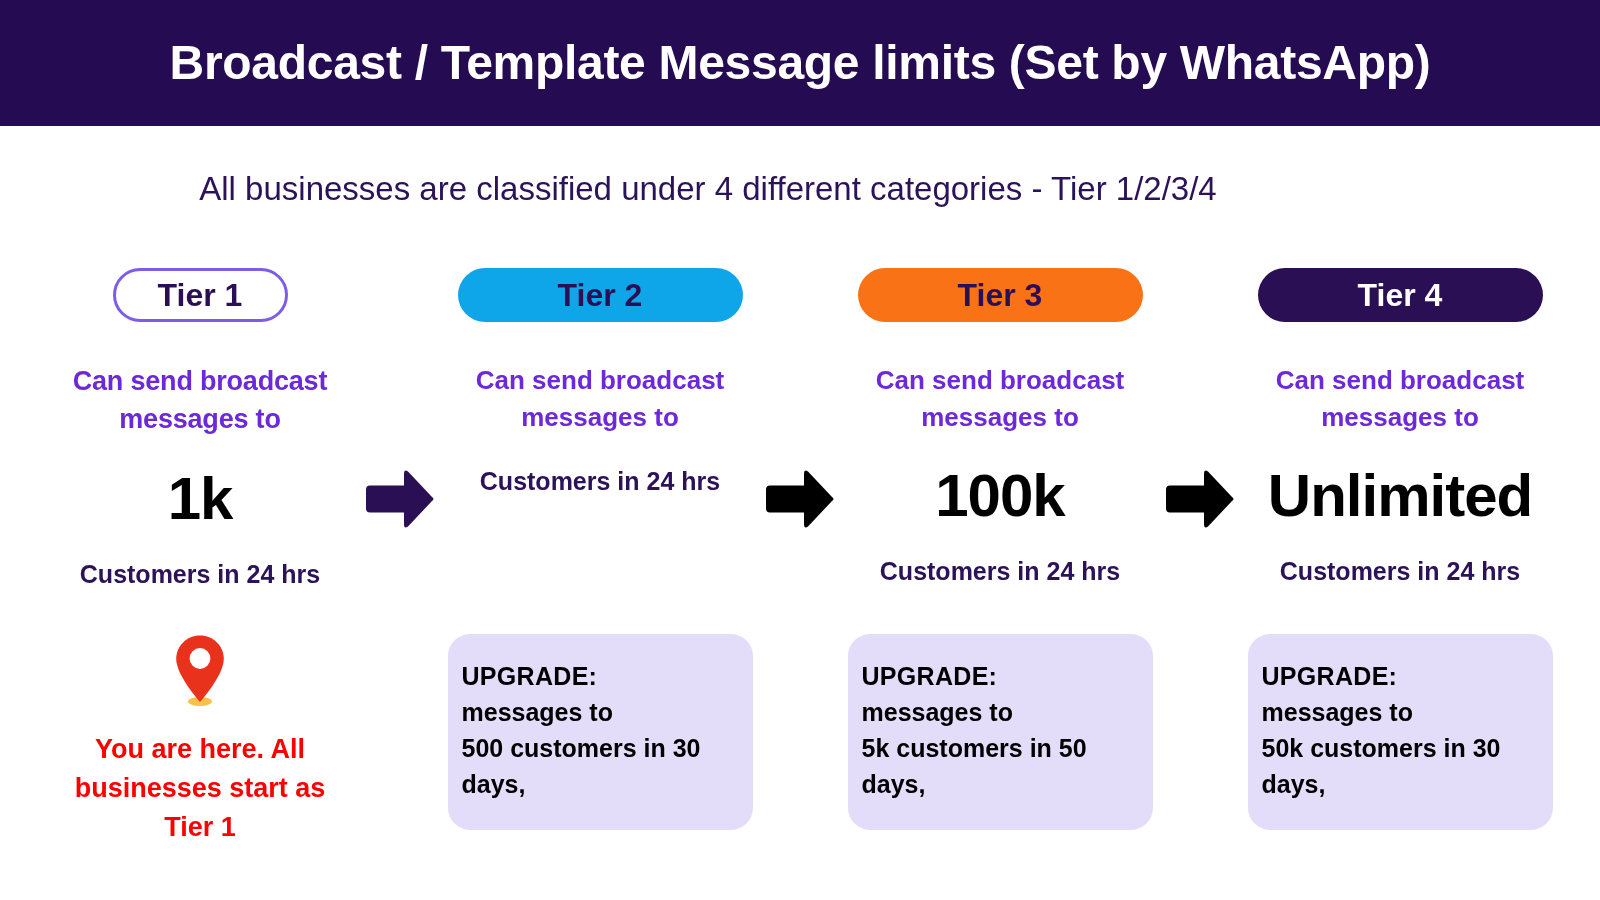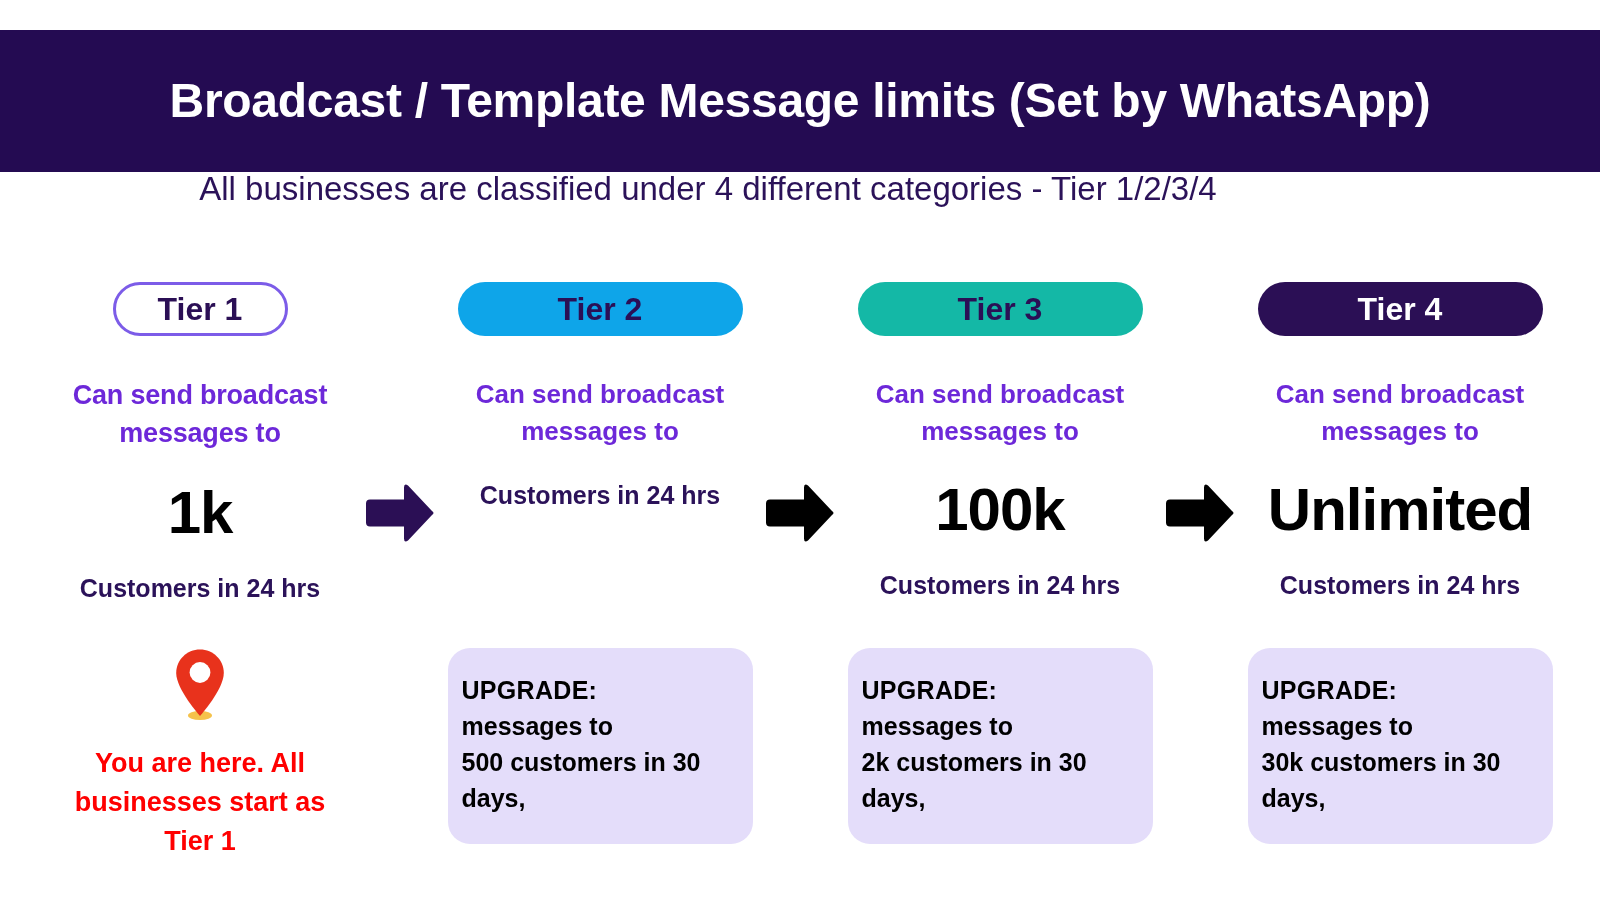--- a/index.html
+++ b/index.html
@@ -19,26 +19,25 @@
     height: 900px;
     background: #ffffff;
   }
 
   
   .header-bar {
     position: absolute;
     left: 0;
     top: 0;
     width: 1600px;
-    height: 142px;
+    height: 126px;
     background: #240B52;
     display: flex;
     align-items: center;
     justify-content: center;
-    margin-top: 30px;
   }
   .header-title {
     color: #ffffff;
     font-size: 48px;
     font-weight: 700;
     letter-spacing: -0.3px;
     text-align: center;
     line-height: 1.1;
     font-family: "Liberation Sans", sans-serif;
   }
@@ -53,21 +52,21 @@
     color: #2B1259;
     font-size: 33px;
     font-weight: 400;
     line-height: 1.3;
   }
 
   
   .columns {
     position: absolute;
     left: 0;
-    top: 282px;
+    top: 268px;
     width: 1600px;
     height: 600px;
     display: flex;
     flex-direction: row;
   }
   .col {
     position: relative;
     width: 400px;
     height: 600px;
     padding: 0 10px;
@@ -92,21 +91,21 @@
     background: #ffffff;
     border: 3px solid #7C5CE8;
     color: #2B0F55;
     min-width: 175px;
   }
   .tier-pill.t2 {
     background: #0ea5e9;
     color: #2B0F55;
   }
   .tier-pill.t3 {
-    background: #14b8a6;
+    background: #f97316;
     color: #2B0F55;
   }
   .tier-pill.t4 {
     background: #2B0F55;
     color: #ffffff;
   }
 
   
   .desc {
     margin-top: 40px;
@@ -292,21 +291,21 @@
       </div>
 
       <div class="bignum">100k</div>
 
       <div class="footnote">Customers in 24 hrs</div>
 
       <div class="bottom">
         <div class="upgrade-card">
           <div class="upgrade-line head">UPGRADE:</div>
           <div class="upgrade-line">messages to</div>
-          <div class="upgrade-line">2k customers in 30</div>
+          <div class="upgrade-line">5k customers in 50</div>
           <div class="upgrade-line">days,</div>
         </div>
       </div>
 
       <div class="arrow">
         <svg viewBox="0 0 74 62" xmlns="http://www.w3.org/2000/svg">
           <path d="M4 21.5 Q4 17.5 8 17.5 L42 17.5 L42 5.5 Q42 1 46 3.5 L70 29 Q73 31 70 33 L46 58.5 Q42 61 42 56.5 L42 44.5 L8 44.5 Q4 44.5 4 40.5 Z" fill="#000000"></path>
         </svg>
       </div>
     </div>
@@ -320,20 +319,20 @@
       </div>
 
       <div class="bignum">Unlimited</div>
 
       <div class="footnote">Customers in 24 hrs</div>
 
       <div class="bottom">
         <div class="upgrade-card">
           <div class="upgrade-line head">UPGRADE:</div>
           <div class="upgrade-line">messages to</div>
-          <div class="upgrade-line">30k customers in 30</div>
+          <div class="upgrade-line">50k customers in 30</div>
           <div class="upgrade-line">days,</div>
         </div>
       </div>
     </div>
 
   </div>
 </div>
 
 </body></html>

